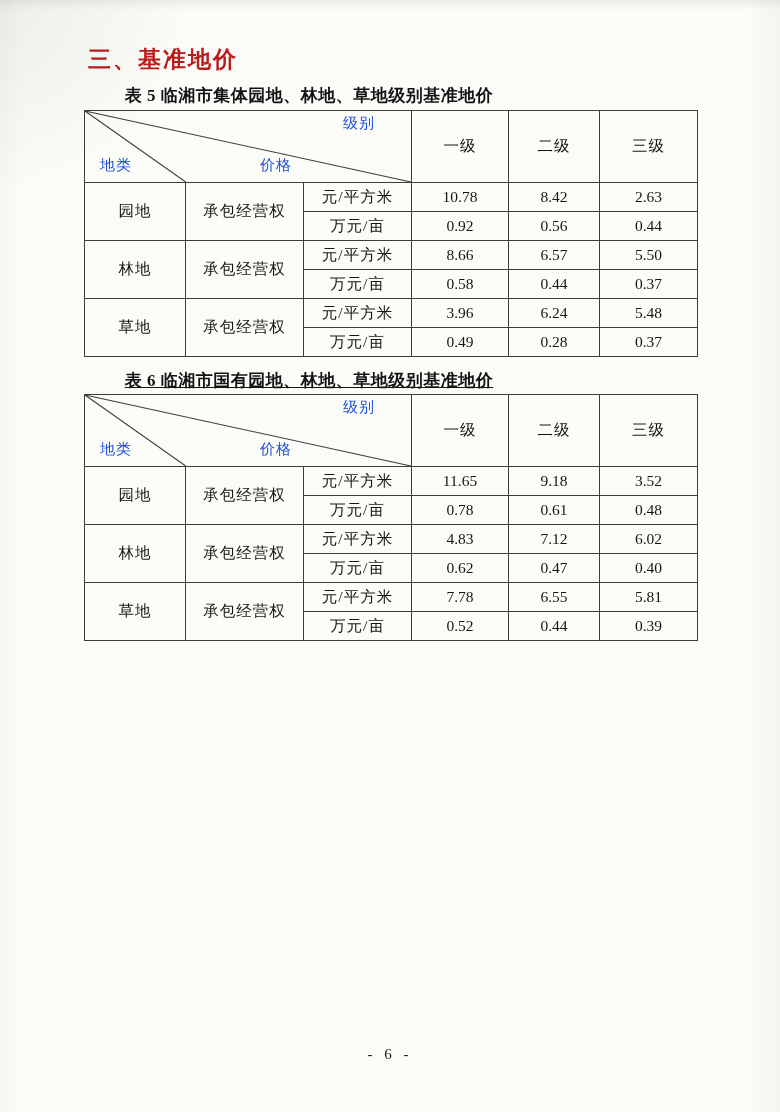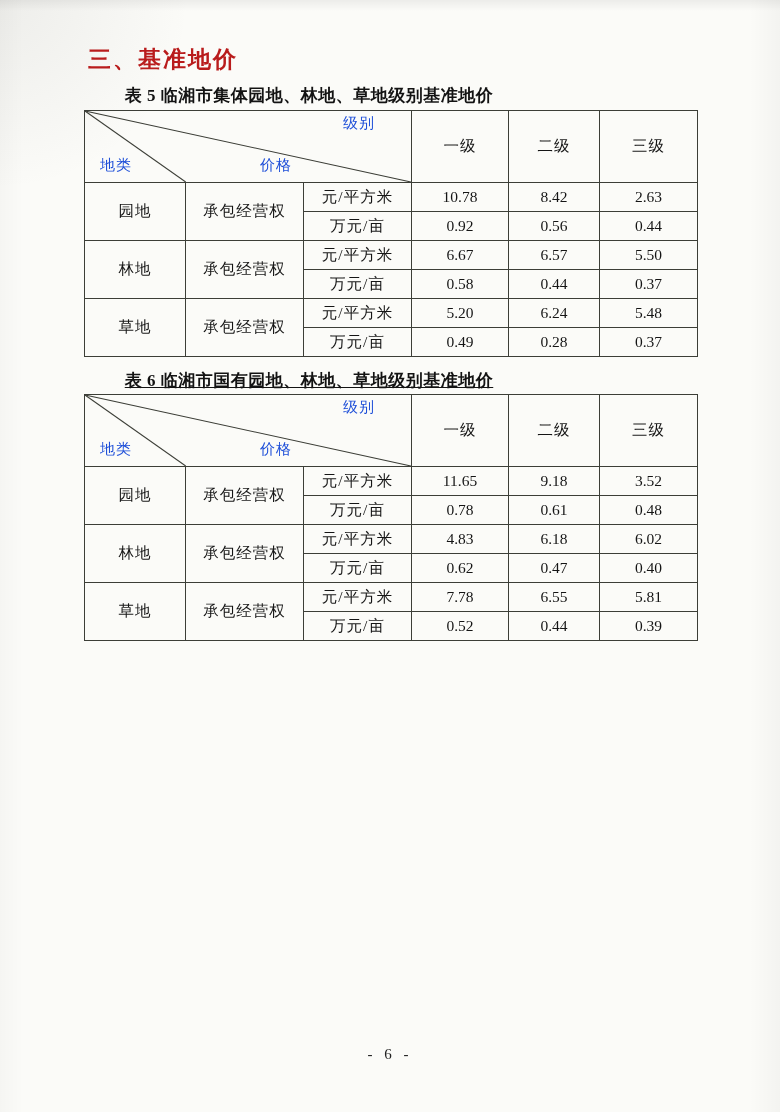--- a/index.html
+++ b/index.html
@@ -93,35 +93,35 @@
   <tr class="body-row">
     <td class="cn">万元/亩</td>
     <td>0.92</td>
     <td>0.56</td>
     <td>0.44</td>
   </tr>
   <tr class="body-row">
     <td class="cn" rowspan="2">林地</td>
     <td class="cn" rowspan="2">承包经营权</td>
     <td class="cn">元/平方米</td>
-    <td>6.67</td>
+    <td>8.66</td>
     <td>6.57</td>
     <td>5.50</td>
   </tr>
   <tr class="body-row">
     <td class="cn">万元/亩</td>
     <td>0.58</td>
     <td>0.44</td>
     <td>0.37</td>
   </tr>
   <tr class="body-row">
     <td class="cn" rowspan="2">草地</td>
     <td class="cn" rowspan="2">承包经营权</td>
     <td class="cn">元/平方米</td>
-    <td>5.20</td>
+    <td>3.96</td>
     <td>6.24</td>
     <td>5.48</td>
   </tr>
   <tr class="body-row">
     <td class="cn">万元/亩</td>
     <td>0.49</td>
     <td>0.28</td>
     <td>0.37</td>
   </tr>
 </tbody>
@@ -165,21 +165,21 @@
     <td class="cn">万元/亩</td>
     <td>0.78</td>
     <td>0.61</td>
     <td>0.48</td>
   </tr>
   <tr class="body-row">
     <td class="cn" rowspan="2">林地</td>
     <td class="cn" rowspan="2">承包经营权</td>
     <td class="cn">元/平方米</td>
     <td>4.83</td>
-    <td>6.18</td>
+    <td>7.12</td>
     <td>6.02</td>
   </tr>
   <tr class="body-row">
     <td class="cn">万元/亩</td>
     <td>0.62</td>
     <td>0.47</td>
     <td>0.40</td>
   </tr>
   <tr class="body-row">
     <td class="cn" rowspan="2">草地</td>

